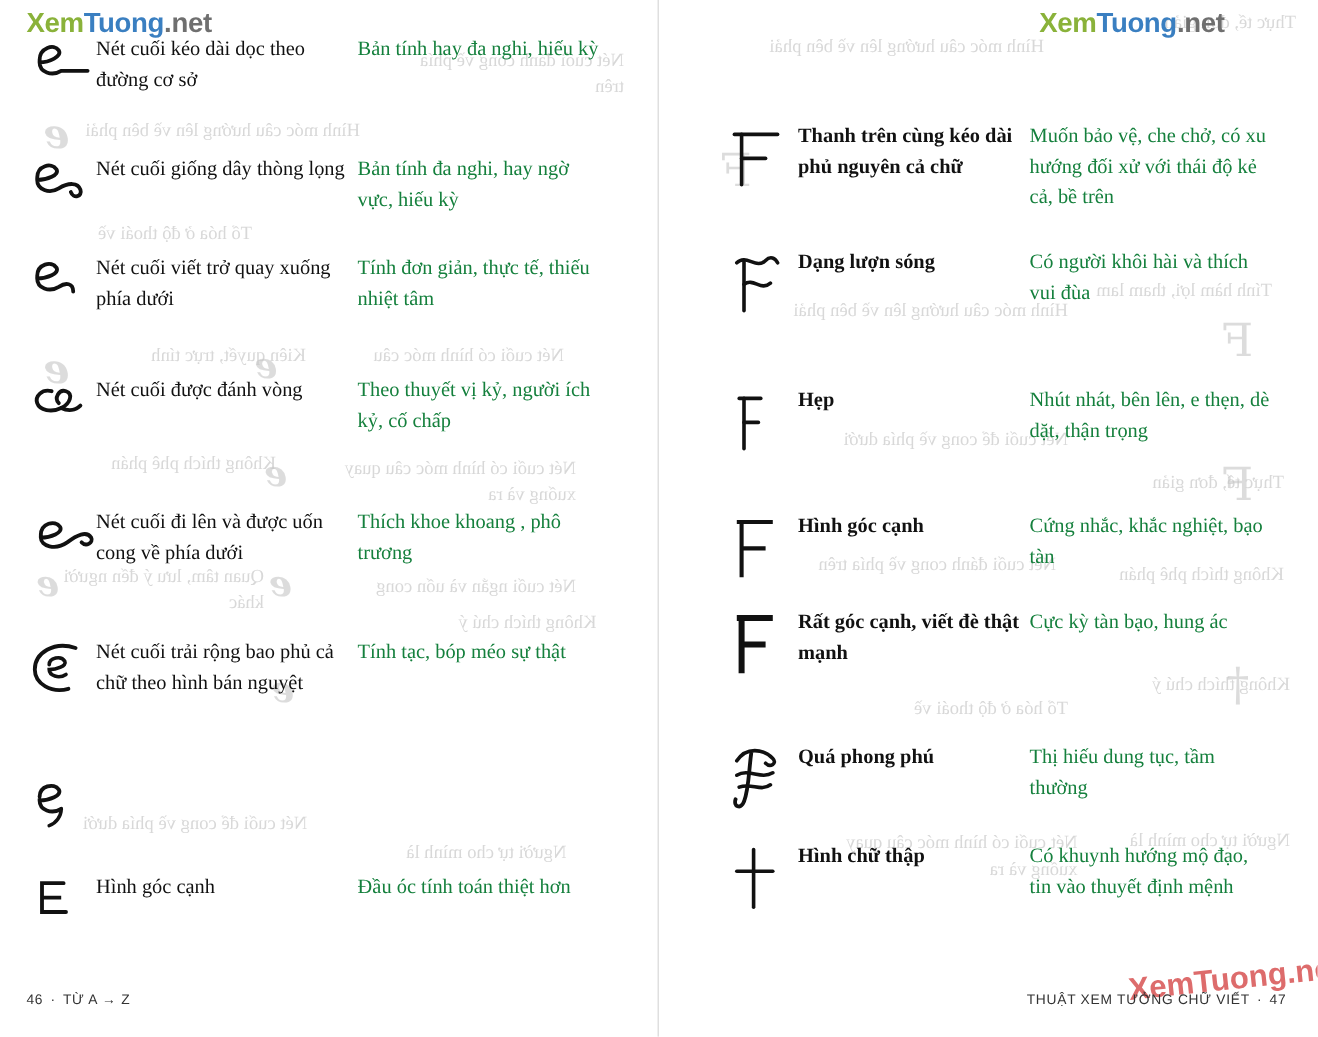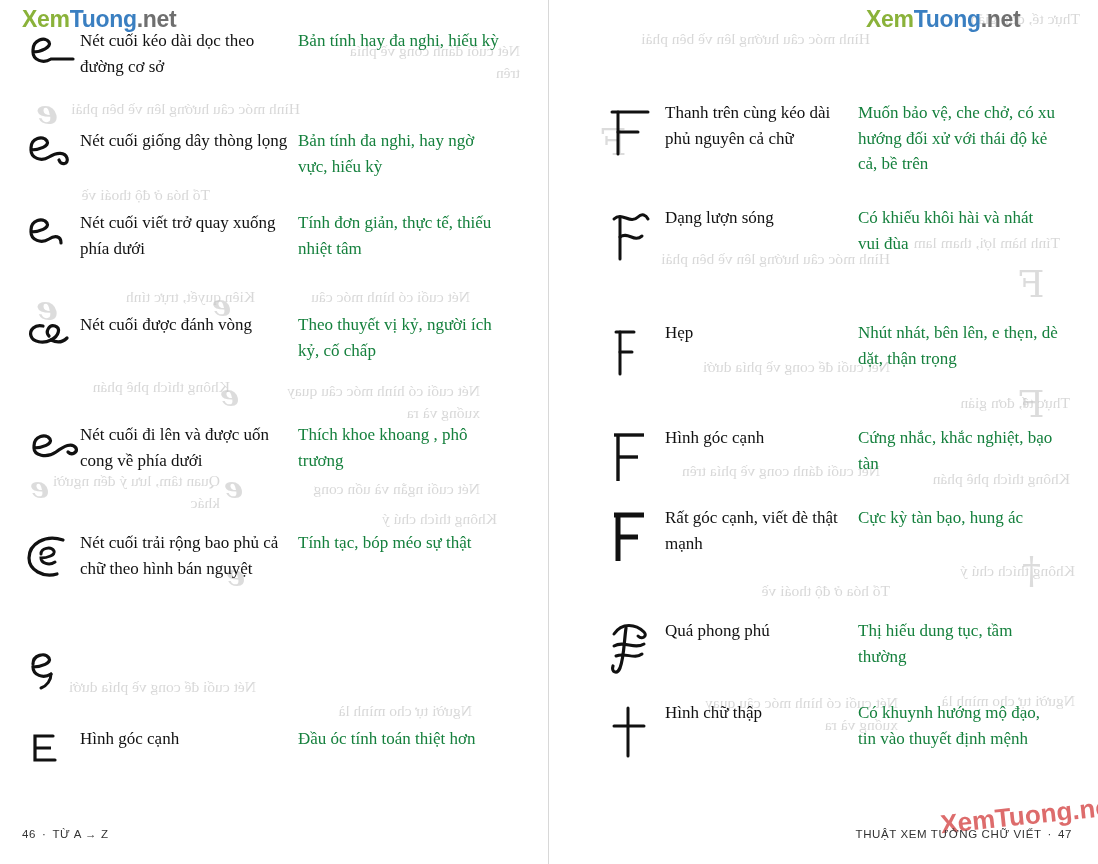--- a/index.html
+++ b/index.html
@@ -117,21 +117,21 @@
 
   
   .col-left .row { left: 20px; width: 520px; }
   .col-left .gcell { width: 58px; }
   .col-left .dcell { width: 210px; padding-left: 2px; }
   .col-left .mcell { width: 206px; padding-left: 8px; }
 
   
   .col-right .row { left: 50px; width: 500px; }
   .col-right .gcell { width: 62px; }
-  .col-right .dcell { width: 185px; padding-left: 4px; }
+  .col-right .dcell { width: 185px; padding-left: 4px; font-weight: bold; }
   .col-right .mcell { width: 200px; padding-left: 8px; }
 
   
   .sglyph {
     font-family: "DejaVu Serif", serif;
     font-style: italic;
     font-weight: 600;
   }
   .fglyph {
     font-family: "DejaVu Serif", serif;
@@ -312,21 +312,21 @@
 
     <div class="row" style="top:205px;">
       <div class="gcell glyph">
         <svg width="56" height="62" viewBox="0 0 56 62">
           <path d="M12 14 C20 6, 28 20, 36 12 C40 8, 44 10, 46 14" fill="none" stroke="#111" stroke-width="3" stroke-linecap="round"></path>
           <path d="M18 13 L18 54" fill="none" stroke="#111" stroke-width="3" stroke-linecap="round"></path>
           <path d="M18 32 C26 26, 32 38, 40 31" fill="none" stroke="#111" stroke-width="3" stroke-linecap="round"></path>
         </svg>
       </div>
       <div class="dcell desc">Dạng lượn sóng</div>
-      <div class="mcell meaning">Có khiếu khôi hài và nhát vui đùa</div>
+      <div class="mcell meaning">Có người khôi hài và thích vui đùa</div>
     </div>
 
     <div class="row" style="top:320px;">
       <div class="gcell glyph">
         <svg width="56" height="62" viewBox="0 0 56 62">
           <path d="M14 12 L32 12" fill="none" stroke="#111" stroke-width="3" stroke-linecap="round"></path>
           <path d="M18 12 L18 54" fill="none" stroke="#111" stroke-width="3" stroke-linecap="round"></path>
           <path d="M18 32 L30 32" fill="none" stroke="#111" stroke-width="3" stroke-linecap="round"></path>
         </svg>
       </div>

